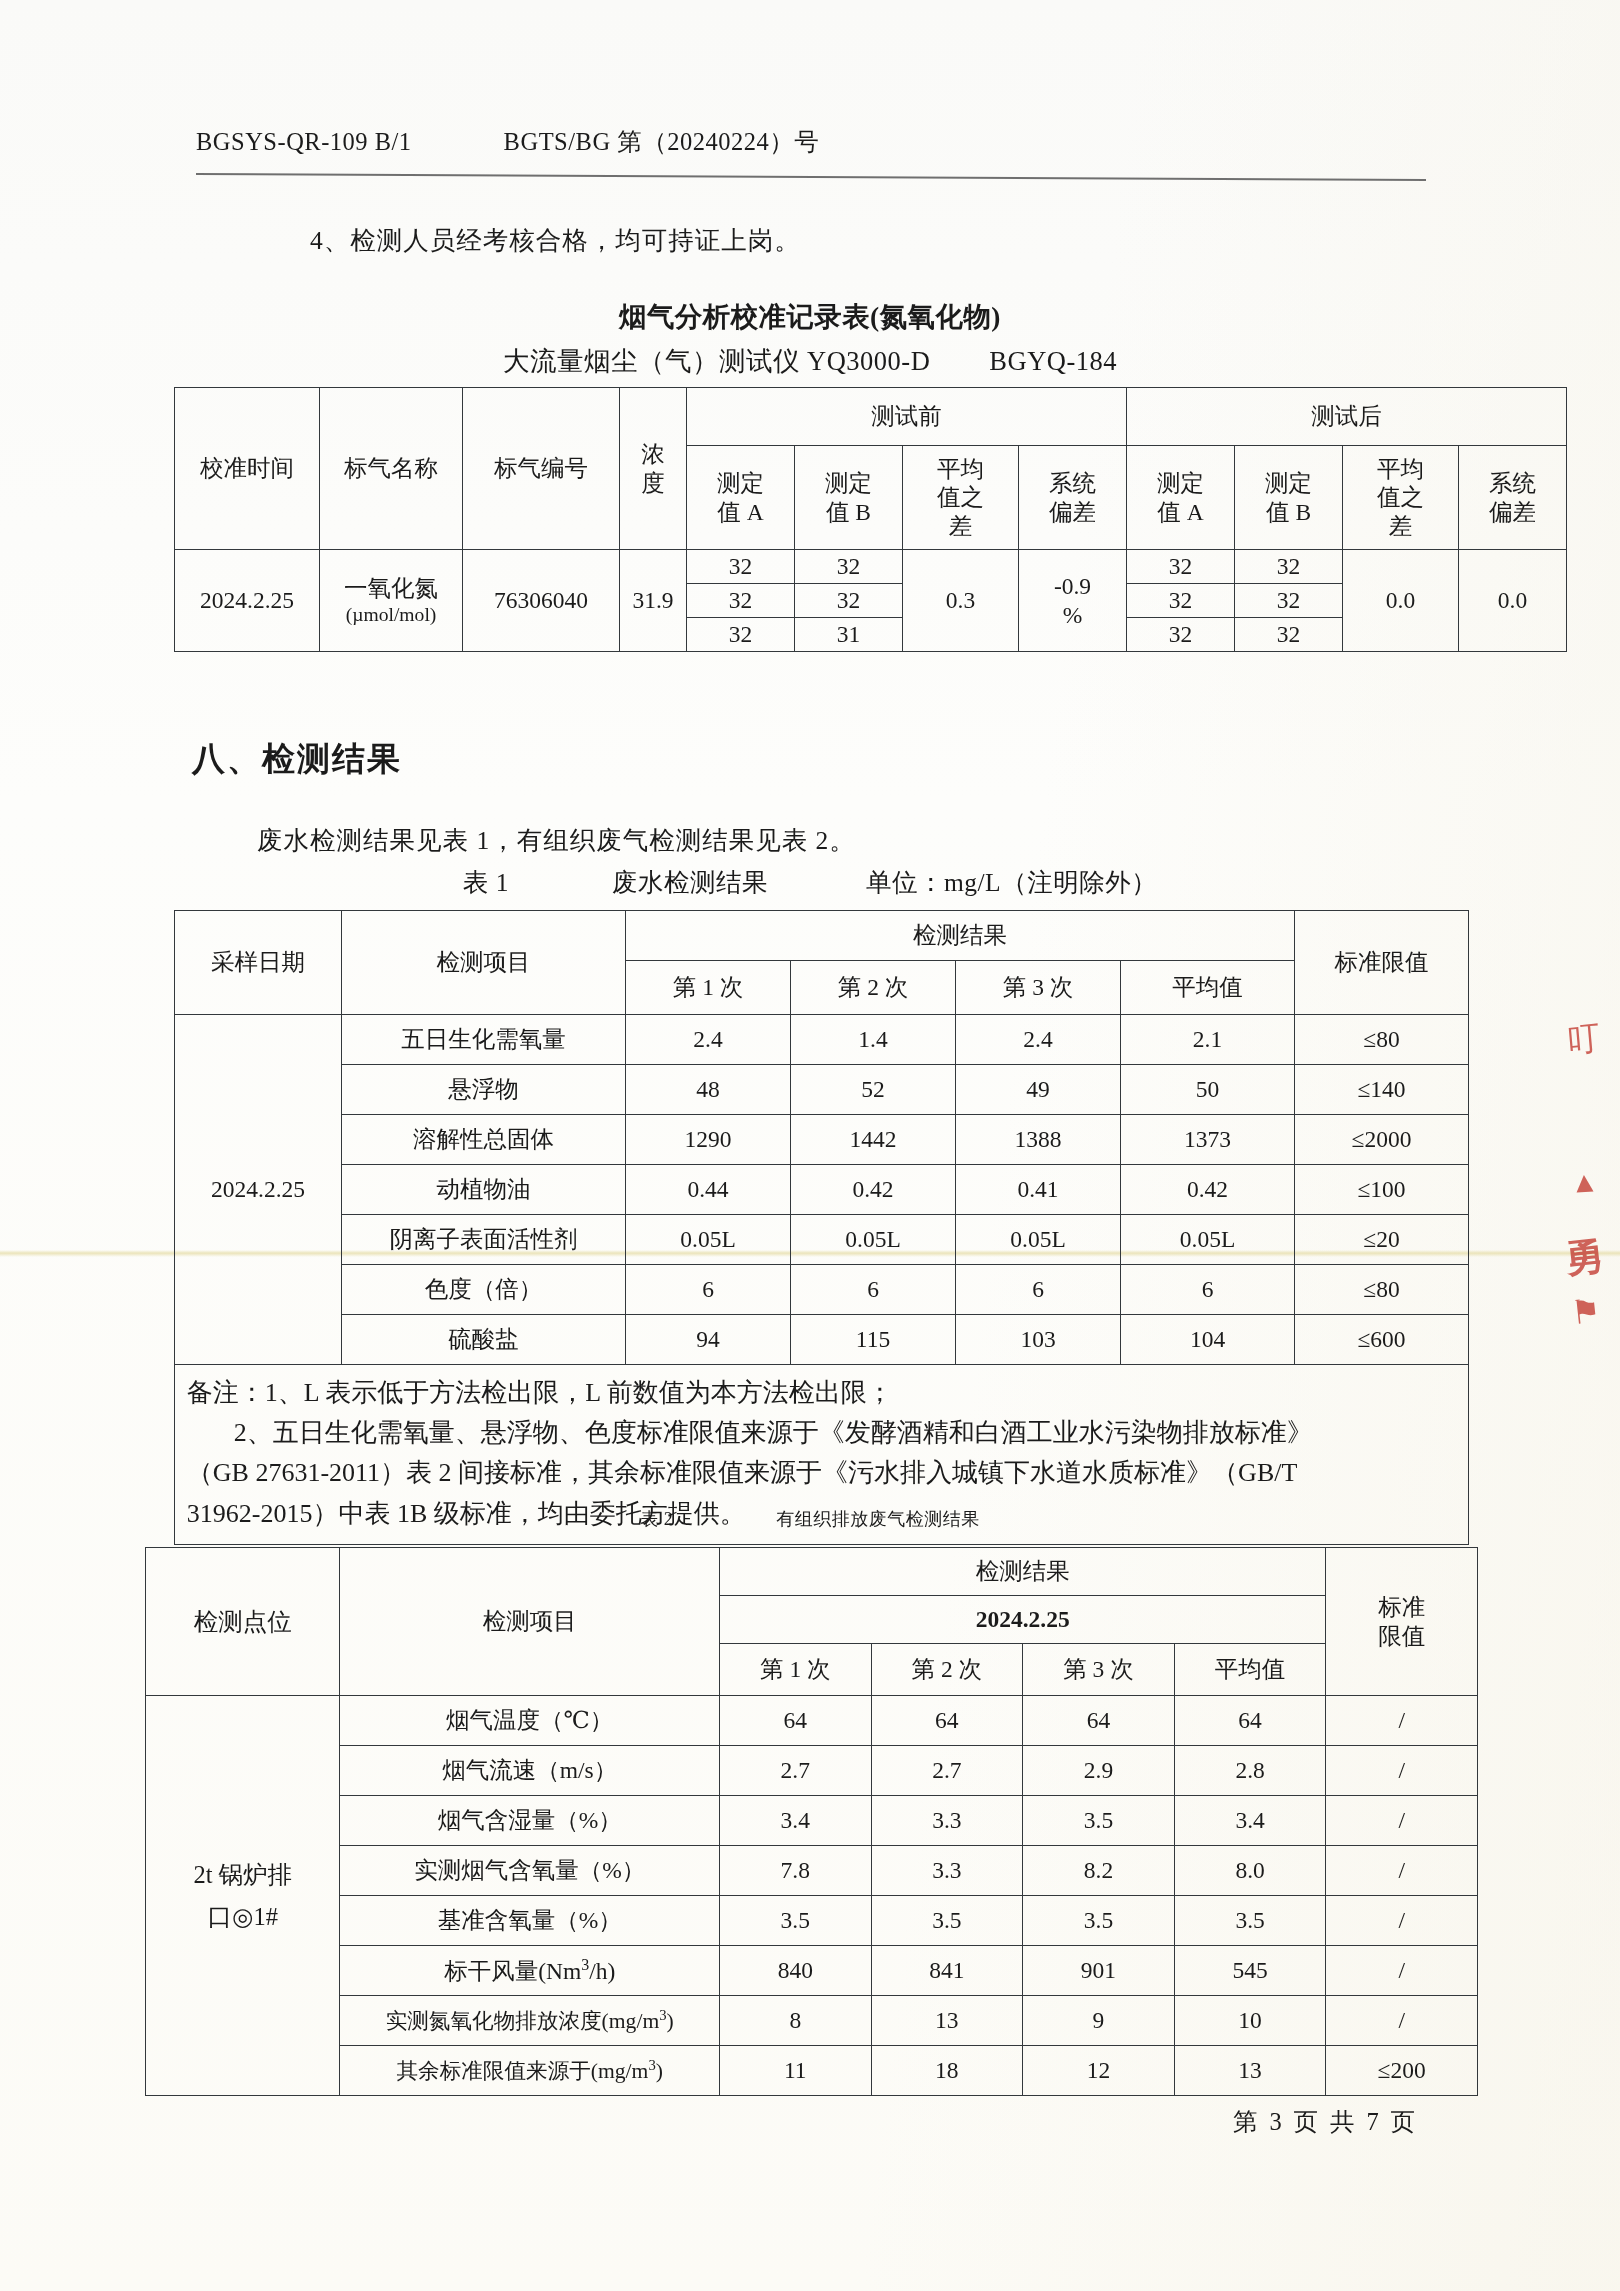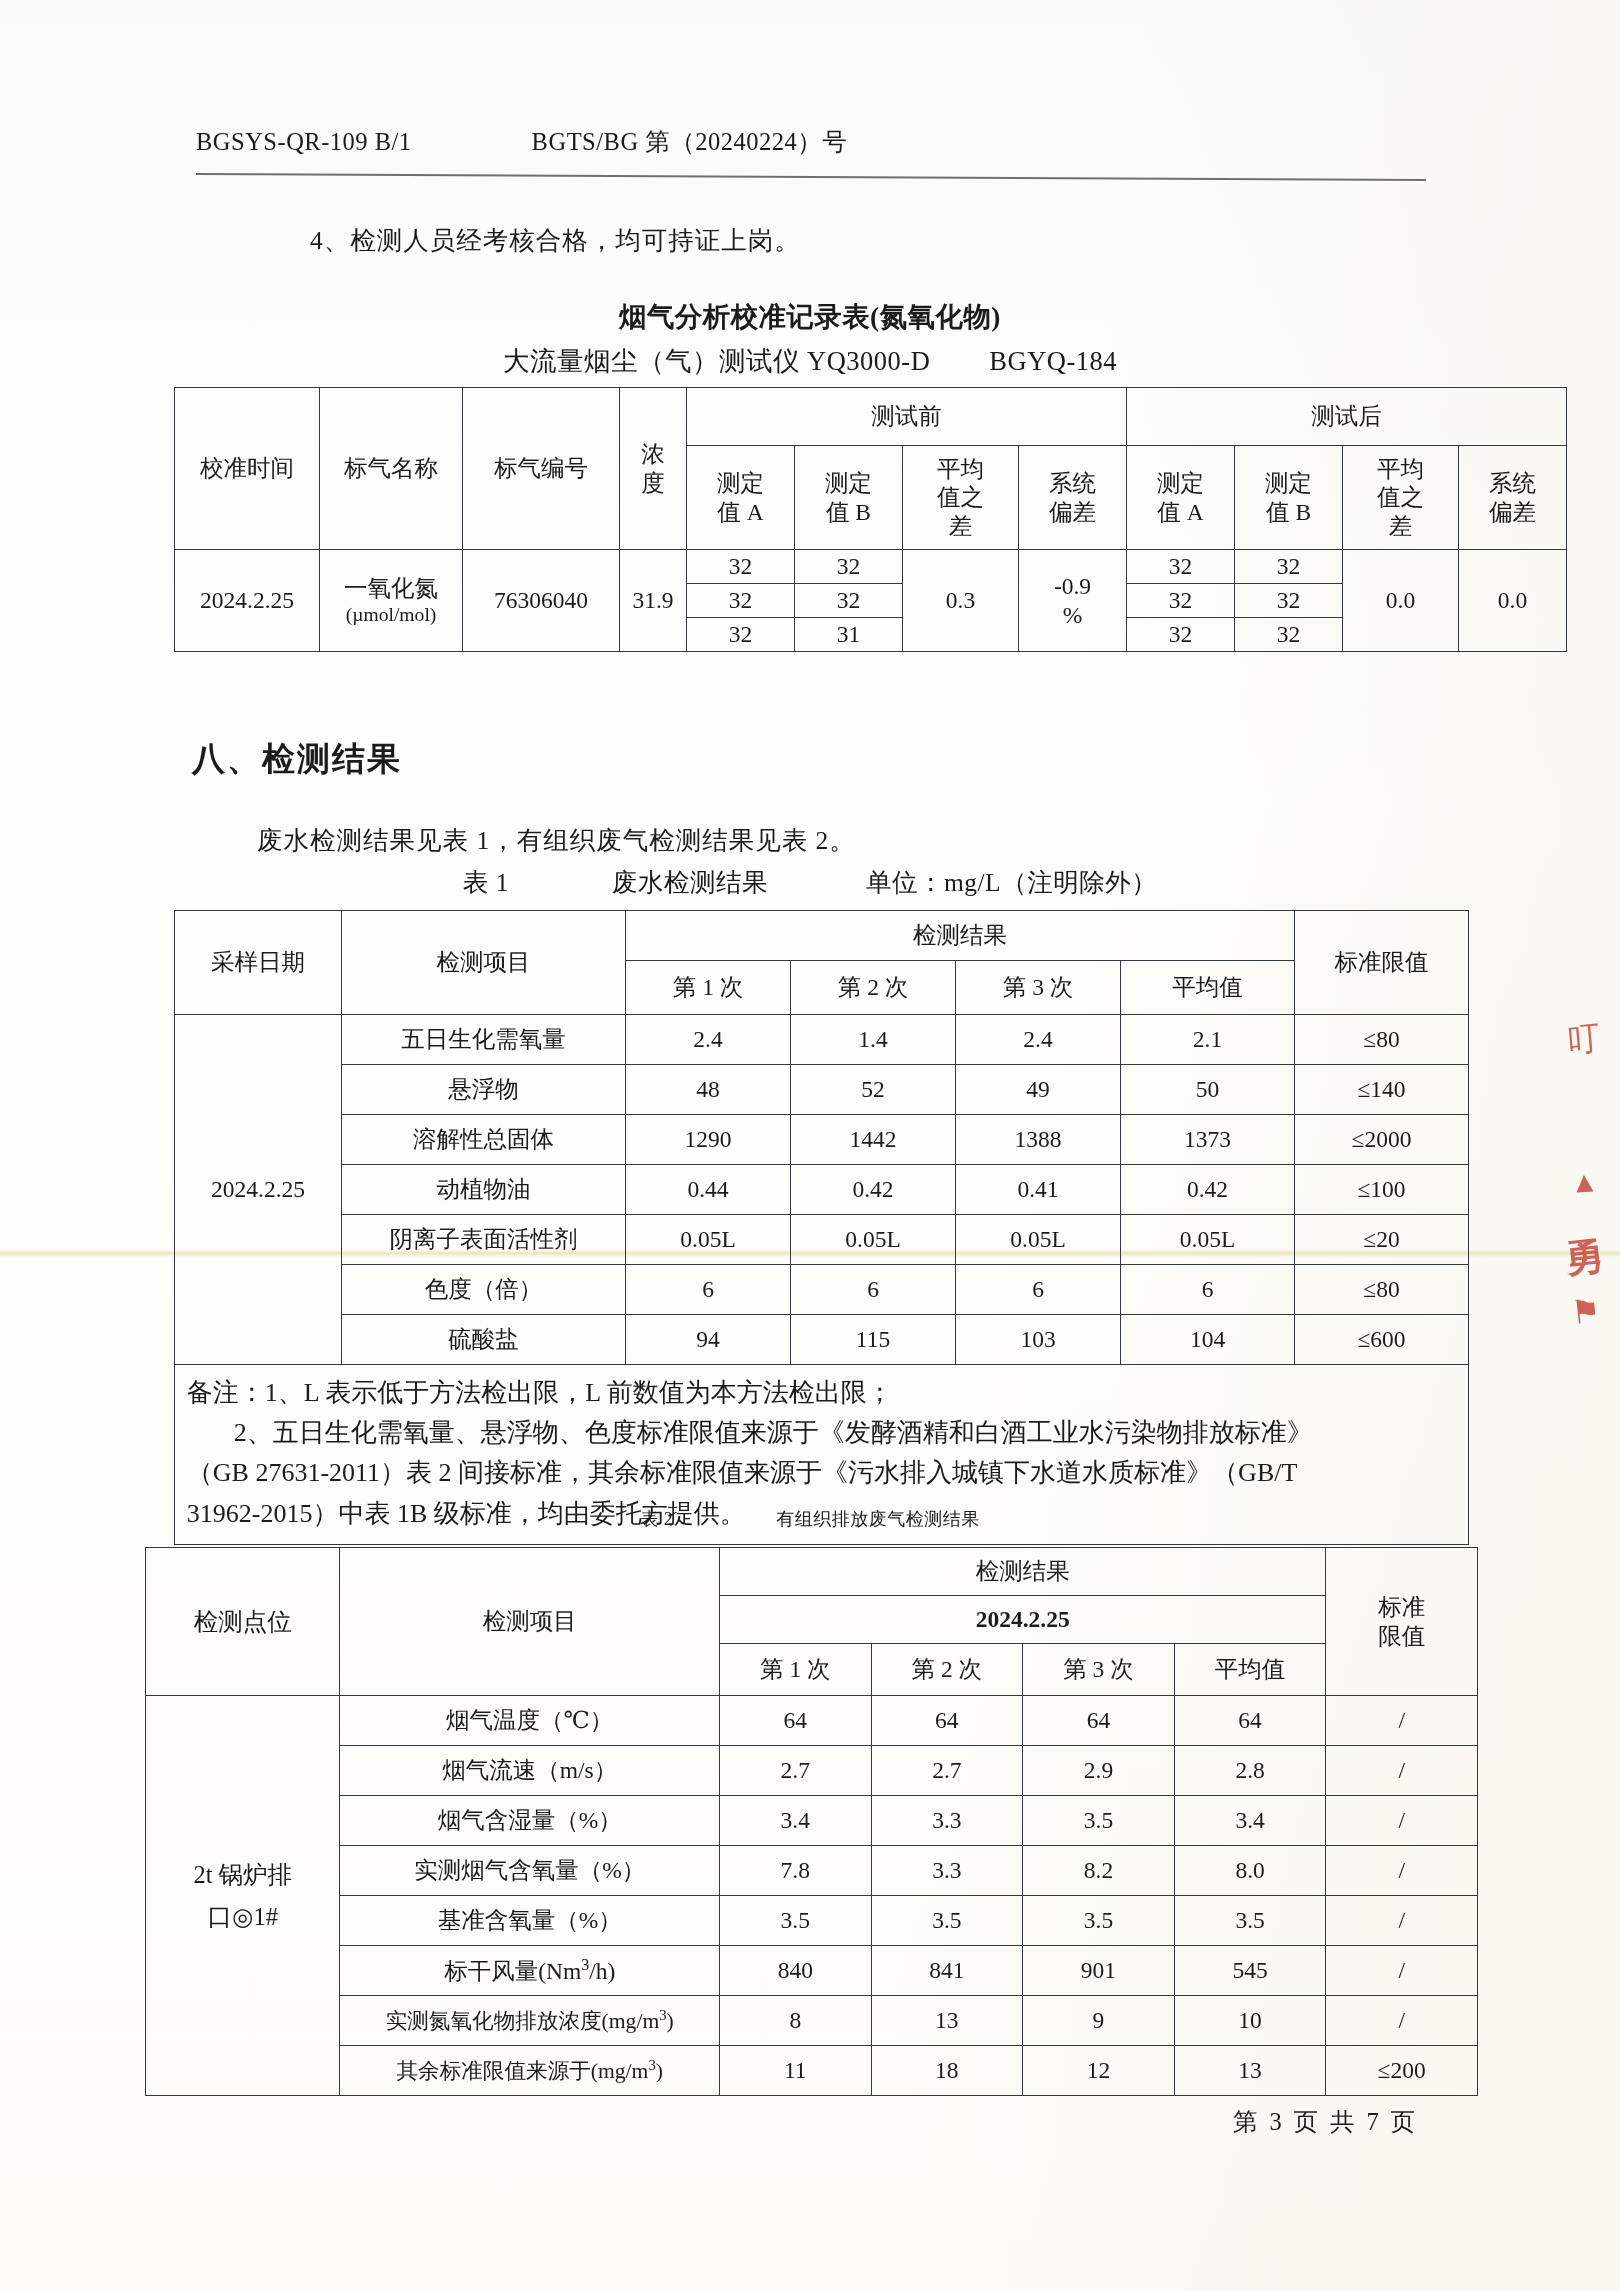--- a/index.html
+++ b/index.html
@@ -49,21 +49,21 @@
     left: 196px;
     top: 125px;
     width: 1225px;
     display: flex;
     align-items: baseline;
     font-size: 24.5px;
     letter-spacing: 0.5px;
   }
   .doc-header .code { white-space: nowrap; }
   .doc-header .rptno {
-    margin-left: 120px;
+    margin-left: 92px;
     white-space: nowrap;
   }
   .header-rule {
     position: absolute;
     left: 196px;
     top: 173px;
     width: 1230px;
     height: 2px;
     background: #6f6f6f;
     transform: rotate(0.28deg);

